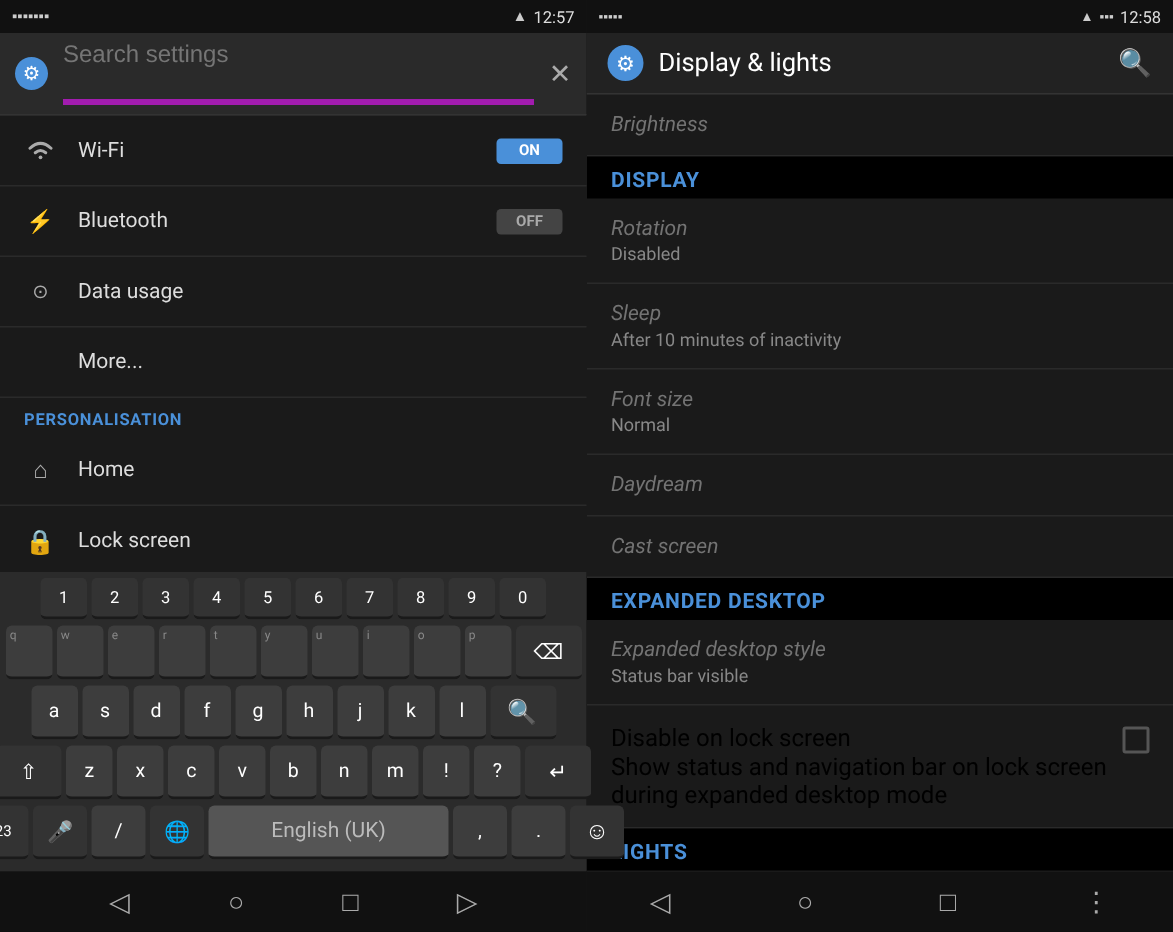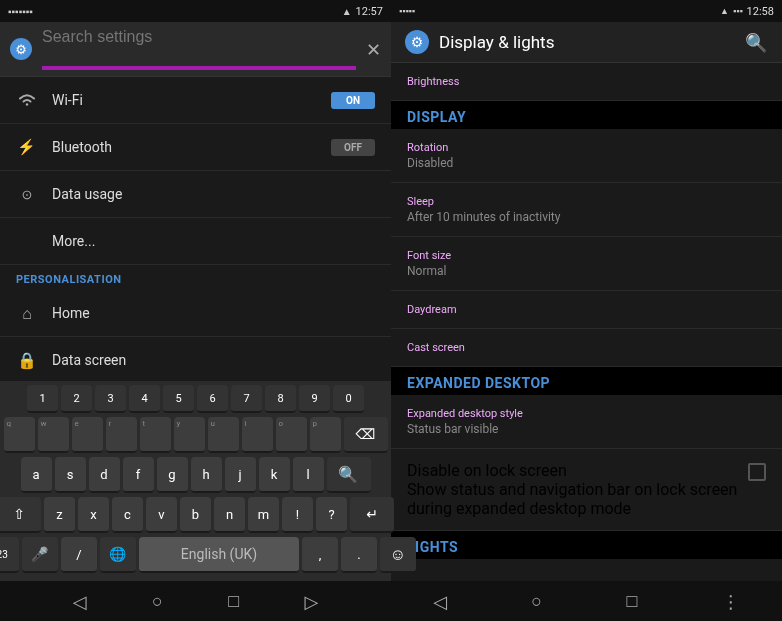--- a/index.html
+++ b/index.html
@@ -254,22 +254,23 @@
       overflow-y: auto;
       background: #1a1a1a;
     }
 
     .r-item {
       padding: 12px 16px;
       border-bottom: 1px solid #2a2a2a;
     }
 
     .r-item .r-title {
-      color: #f0abfc;
-      font-size: 11px;
+      color: #737373;
+      font-size: 14px;
+      font-style: italic;
     }
 
     .r-item .r-subtitle {
       color: #888;
       font-size: 12px;
       margin-top: 2px;
     }
 
     .r-section-header {
       padding: 8px 16px 4px 16px;
@@ -365,21 +366,21 @@
 
     <div class="section-header">PERSONALISATION</div>
 
     <div class="settings-item">
       <div class="item-icon">⌂</div>
       <span class="item-label">Home</span>
     </div>
 
     <div class="settings-item">
       <div class="item-icon">🔒</div>
-      <span class="item-label">Data screen</span>
+      <span class="item-label">Lock screen</span>
     </div>
 
   </div>
 
   <div class="keyboard">
 
     <div class="keyboard-row">
       <div class="key number-row">1</div>
       <div class="key number-row">2</div>
       <div class="key number-row">3</div>

